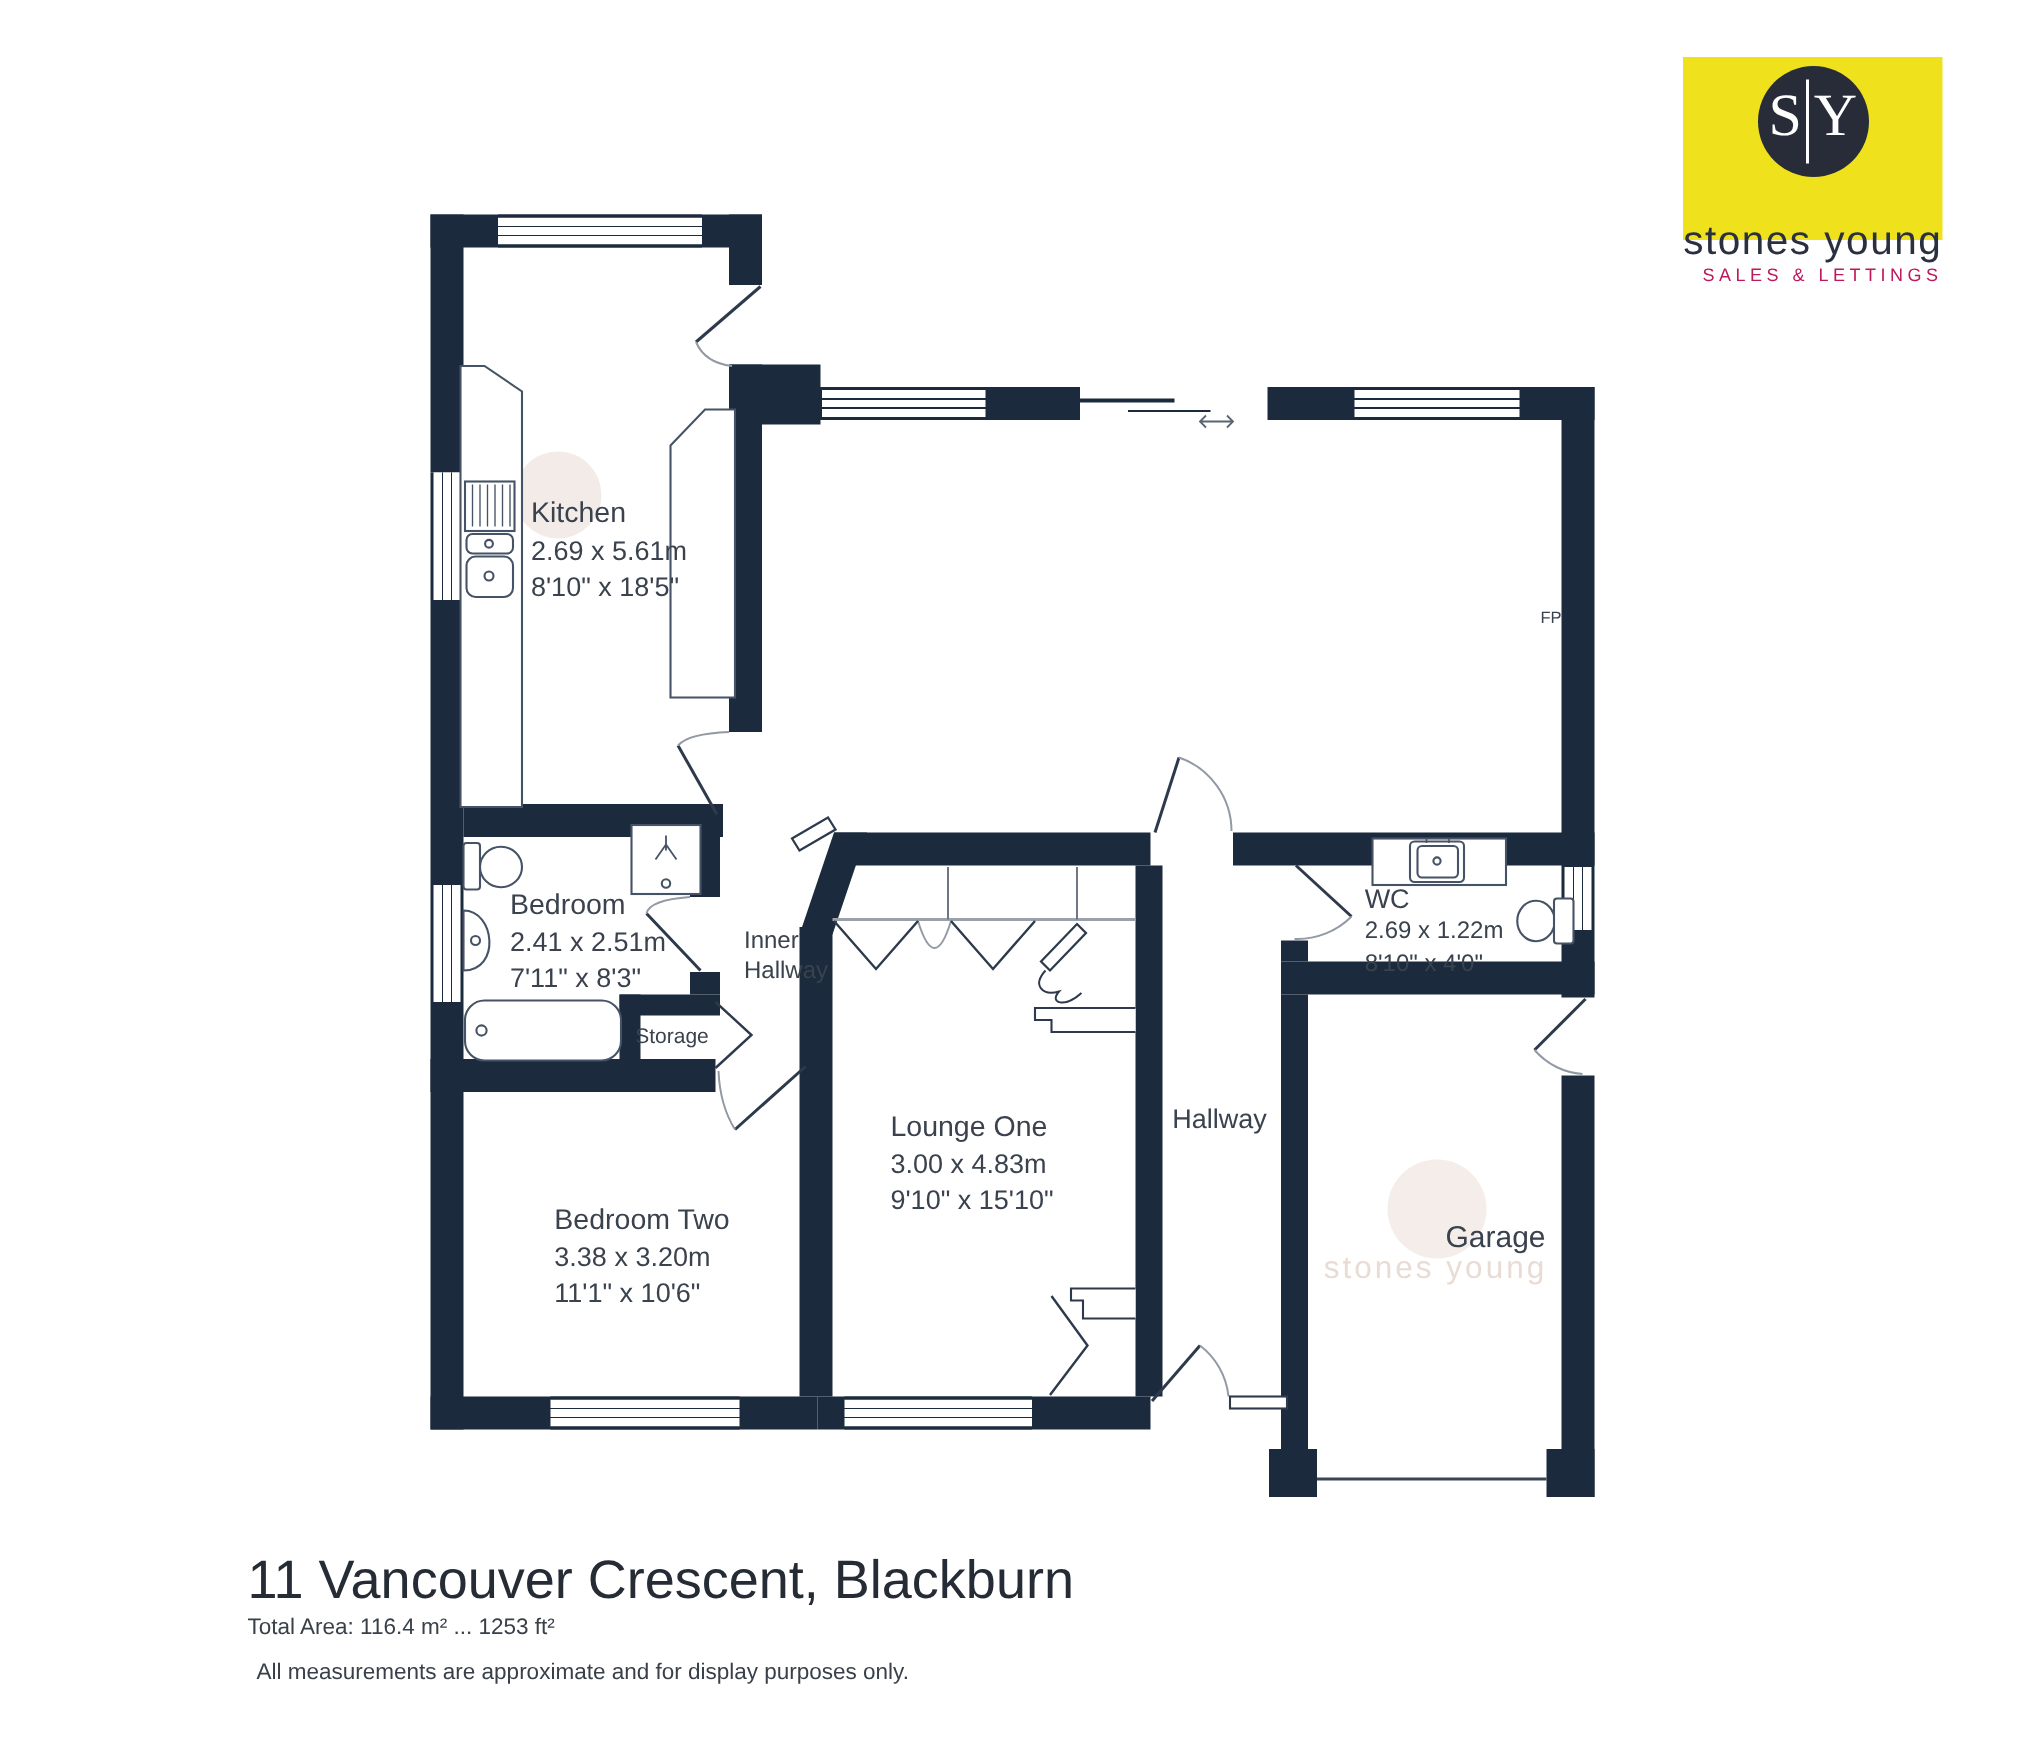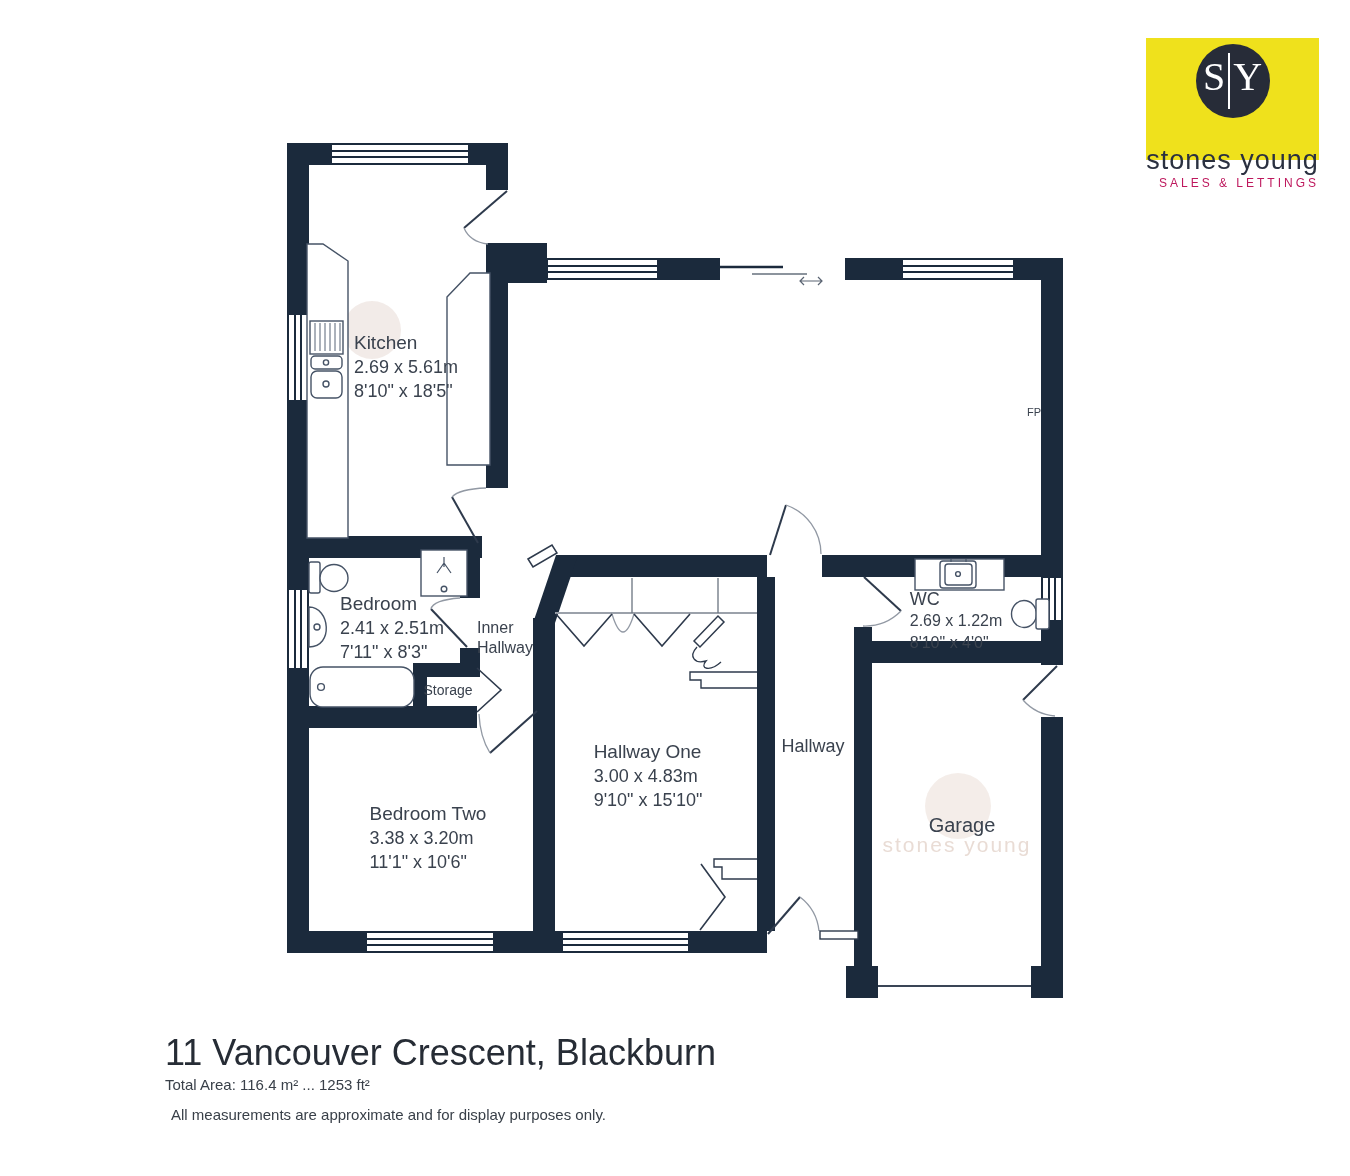--- a/index.html
+++ b/index.html
@@ -13,27 +13,27 @@
         background:linear-gradient(to right,#fff 0,#fff 30%,#1B2A3C 30%,#1B2A3C 37%,#fff 37%,#fff 63%,#1B2A3C 63%,#1B2A3C 70%,#fff 70%,#fff 100%);}
   svg.overlay{position:absolute;left:0;top:0;}
   .rlabel{position:absolute;transform:translate(-50%,-50%);text-align:left;color:#3A424E;
           font-size:18px;line-height:24px;white-space:nowrap;}
   .rname{font-size:19px;}
   .rsm{font-size:16px;line-height:20px;}
   .rxs{font-size:14px;line-height:16px;}
   .wcdim{font-size:16px;line-height:22px;}
   .fp{font-size:11px;}
   .hallname{font-size:18px;}
-  .garname{font-size:20px;}
+  .garname{font-size:20px;margin-left:35px;}
   
   .addr{position:absolute;left:165px;top:1032px;font-size:36px;color:#262C35;}
   .area{position:absolute;left:165px;top:1076px;font-size:15px;color:#394049;}
   .disc{position:absolute;left:171px;top:1106px;font-size:15px;color:#394049;}
   
-  .logo{position:absolute;left:1122px;top:38px;width:173px;height:122px;background:#EFE11C;margin-left:24px;}
+  .logo{position:absolute;left:1122px;top:38px;width:173px;height:122px;background:#EFE11C;}
   .logo-circle{position:absolute;left:50%;top:43px;transform:translate(-50%,-50%);width:74px;height:74px;
                border-radius:50%;background:#272C38;display:flex;align-items:center;justify-content:center;}
   .mono{color:#fff;font-family:"Liberation Serif","DejaVu Serif",serif;font-size:40px;line-height:1;}
   .mono-bar{display:inline-block;width:2px;height:56px;background:#fff;margin:0 3px;vertical-align:middle;}
   .logo-name{position:absolute;left:0;right:0;top:107px;text-align:center;font-size:27px;letter-spacing:1px;color:#2A3040;}
   .logo-tag{position:absolute;left:0;right:0;top:138px;text-align:right;font-size:12px;letter-spacing:3px;color:#be185d;}
 </style>
 </head>
 <body>
 
@@ -190,37 +190,37 @@
   <div class="rlabel fp" style="left:1034px;top:412px">
     <div>FP</div>
   </div>
 
   <div class="rlabel" style="left:392px;top:628px">
     <div class="rname">Bedroom</div>
     <div>2.41 x 2.51m</div>
     <div>7'11" x 8'3"</div>
   </div>
 
-  <div class="rlabel rsm" style="left:505px;top:638px">
+  <div class="rlabel rsm" style="left:524px;top:638px">
     <div>Inner</div>
     <div>Hallway</div>
   </div>
 
   <div class="rlabel rxs" style="left:448px;top:690px">
     <div>Storage</div>
   </div>
 
   <div class="rlabel wcdim" style="left:956px;top:621px">
     <div class="rname" style="font-size:18px">WC</div>
     <div>2.69 x 1.22m</div>
     <div>8'10" x 4'0"</div>
   </div>
 
   <div class="rlabel" style="left:648px;top:776px">
-    <div class="rname">Hallway One</div>
+    <div class="rname">Lounge One</div>
     <div>3.00 x 4.83m</div>
     <div>9'10" x 15'10"</div>
   </div>
 
   <div class="rlabel" style="left:428px;top:838px">
     <div class="rname">Bedroom Two</div>
     <div>3.38 x 3.20m</div>
     <div>11'1" x 10'6"</div>
   </div>
 

